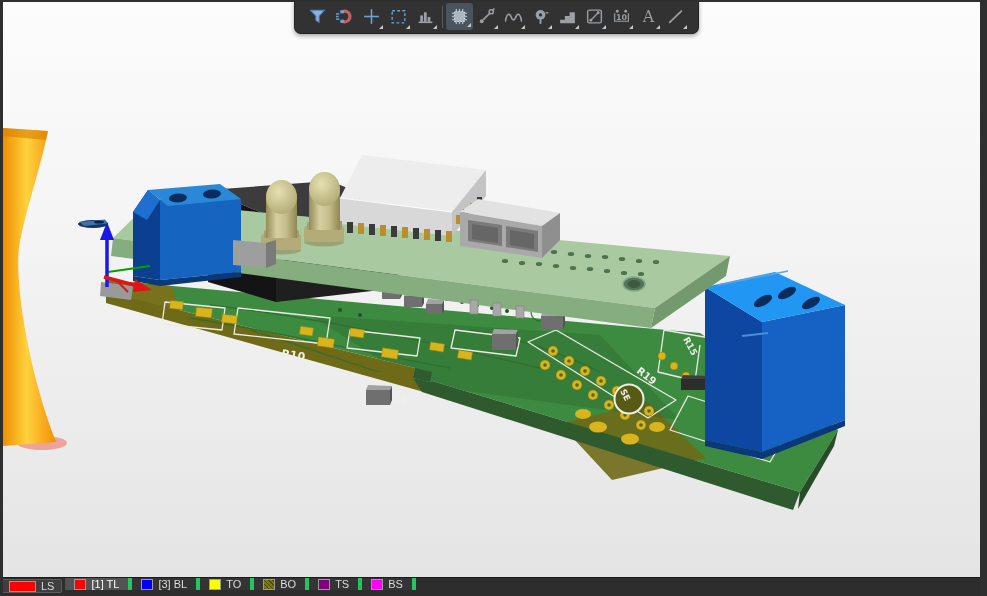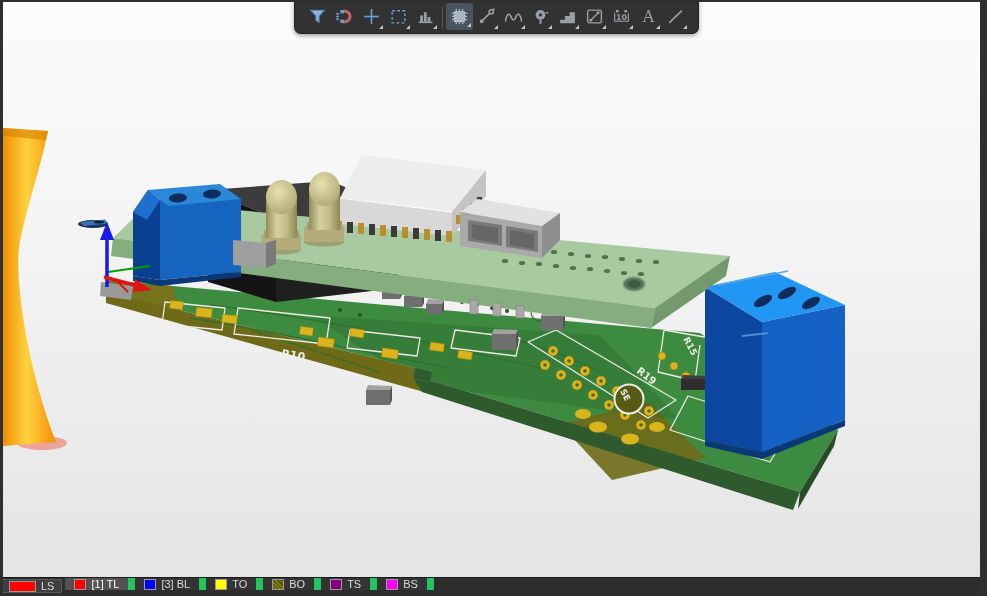--- a/index.html
+++ b/index.html
@@ -20,21 +20,21 @@
         justify-content:center;cursor:pointer;}
   .tool.hl{background:#49545f;border-radius:3px;height:27px;}
   .tool .dd{position:absolute;right:2px;bottom:3px;width:0;height:0;
             border-left:4px solid transparent;border-bottom:4px solid #c9c9c9;}
   .tsep{width:1px;height:22px;background:#5a5a5a;margin:0 3px;}
   
   .statusbar{position:absolute;left:0;bottom:0;width:987px;height:19px;z-index:5;
              background:#2d2d2d;display:flex;align-items:flex-start;padding-left:0;
              border-top:1px solid #1b1b1b;box-sizing:border-box;}
   .tab{display:flex;align-items:center;gap:5px;padding:0 9px;background:#343434;
-       color:#dcdcdc;font-size:11px;border-right:7px solid #22c55e;cursor:pointer;}
+       color:#dcdcdc;font-size:11px;border-right:4px solid #22c55e;cursor:pointer;}
   .tab.first{background:#3f3f3f;border:1px solid #5a5a5a;border-radius:2px;
              margin:1px 3px 1px 1px;padding:0 7px;}
   .tab.active{background:#525252;color:#ffffff;}
   .sw{width:12px;height:11px;border:1px solid #9a9a9a;box-sizing:border-box;}
   .sw.wide{width:27px;}
   .sw.textured{background-image:repeating-linear-gradient(45deg,rgba(0,0,0,.4) 0 1px,transparent 1px 3px);}
 </style>
 </head>
 <body>
 

